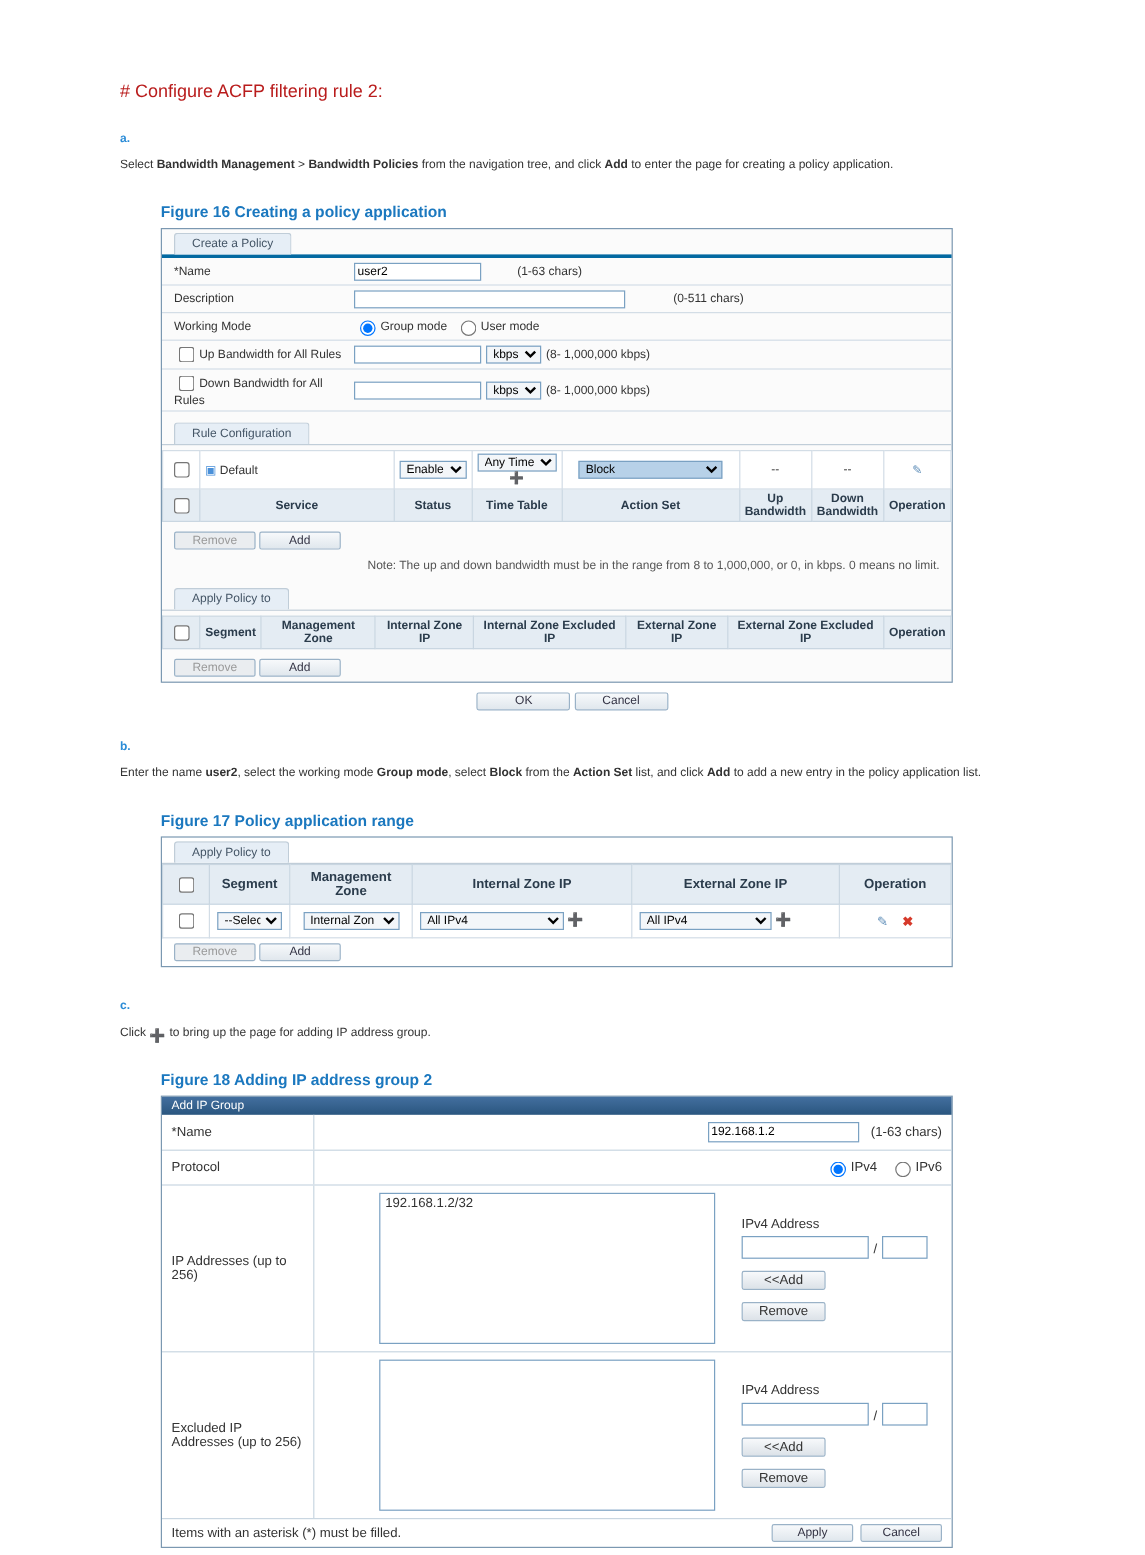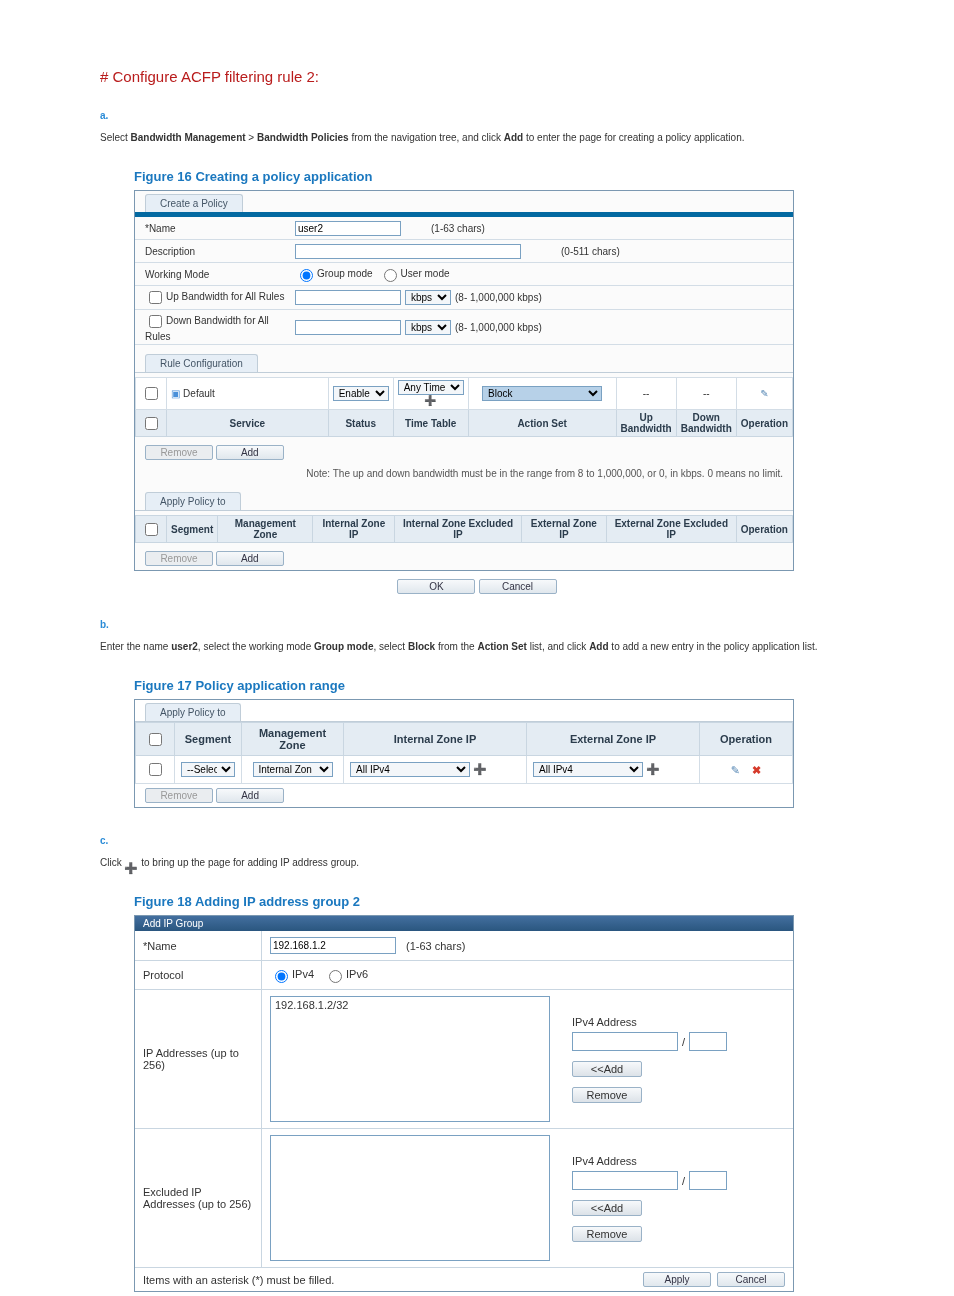--- a/index.html
+++ b/index.html
@@ -49,21 +49,21 @@
     color: #333;
   }
   .panel-title {
     background: linear-gradient(#436f9f, #2a567f);
     color: #fff;
     padding: 2px 8px;
     font-size: 10px;
   }
   .tab-row {
     padding: 3px 0 0 10px;
-    border-bottom: 5px solid #0369a1;
+    border-bottom: 3px solid #0369a1;
   }
   .tab {
     display: inline-block;
     padding: 3px 14px;
     border: 1px solid #c0cdd8;
     border-bottom: none;
     border-radius: 3px 3px 0 0;
     background: #e6eef6;
     color: #456;
     font-size: 10px;
@@ -190,20 +190,21 @@
     border-right: 1px solid #c9d6e1;
     display: flex;
     align-items: center;
   }
   .row18 .ctl {
     flex: 1;
     padding: 6px 8px;
     display: flex;
     align-items: center;
     gap: 10px;
+    justify-content: flex-end;
   }
   .ip-area {
     display: flex;
     width: 100%;
   }
   .ip-list {
     border: 1px solid #7aa1c2;
     width: 270px;
     height: 120px;
     font-size: 11px;

